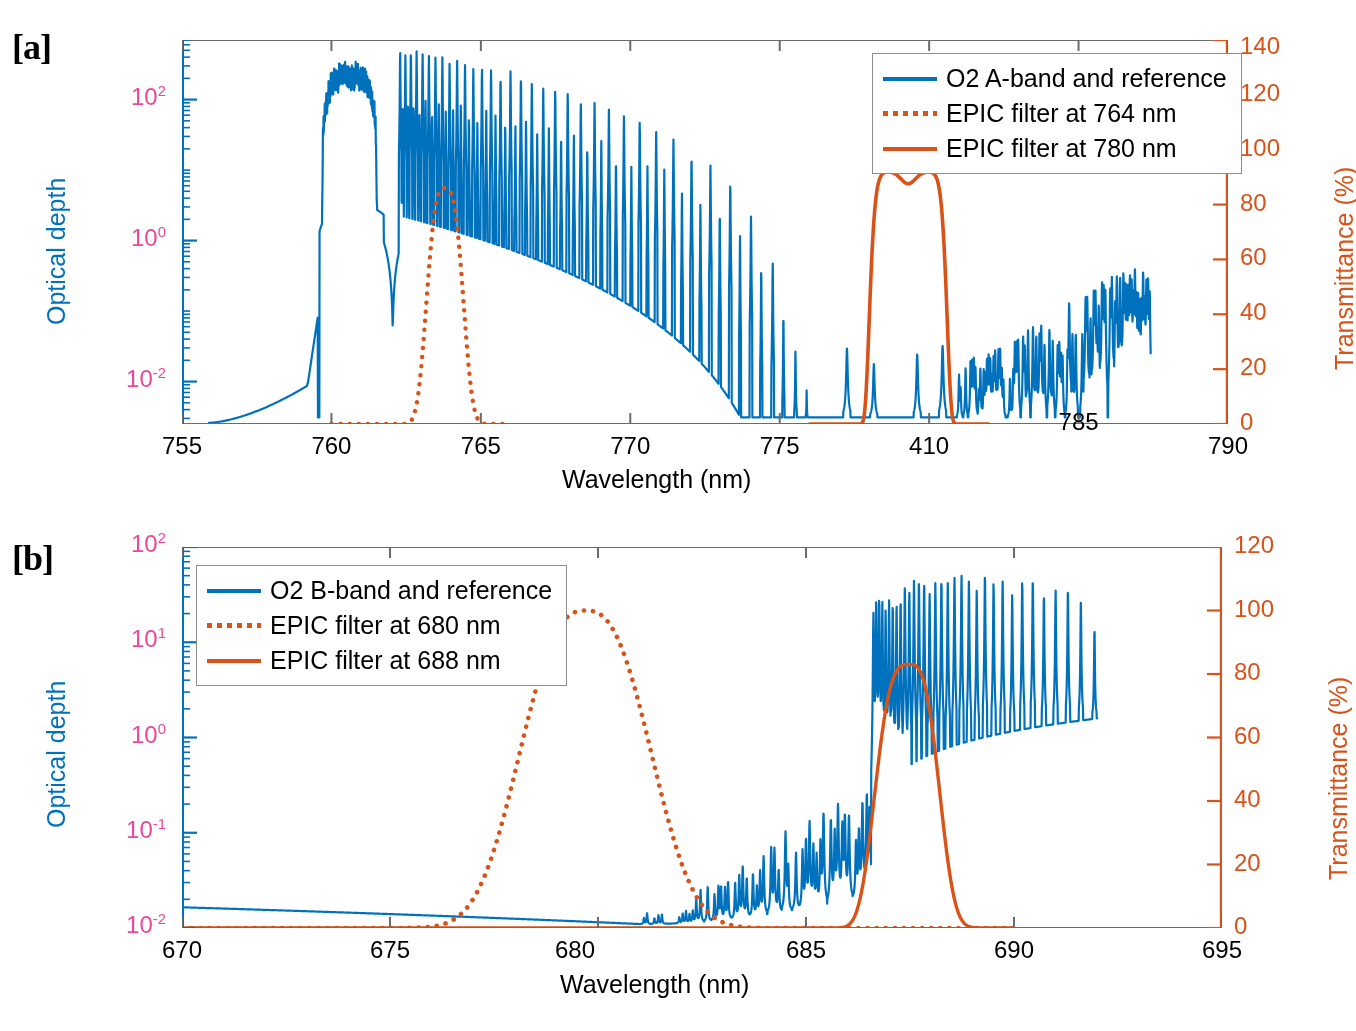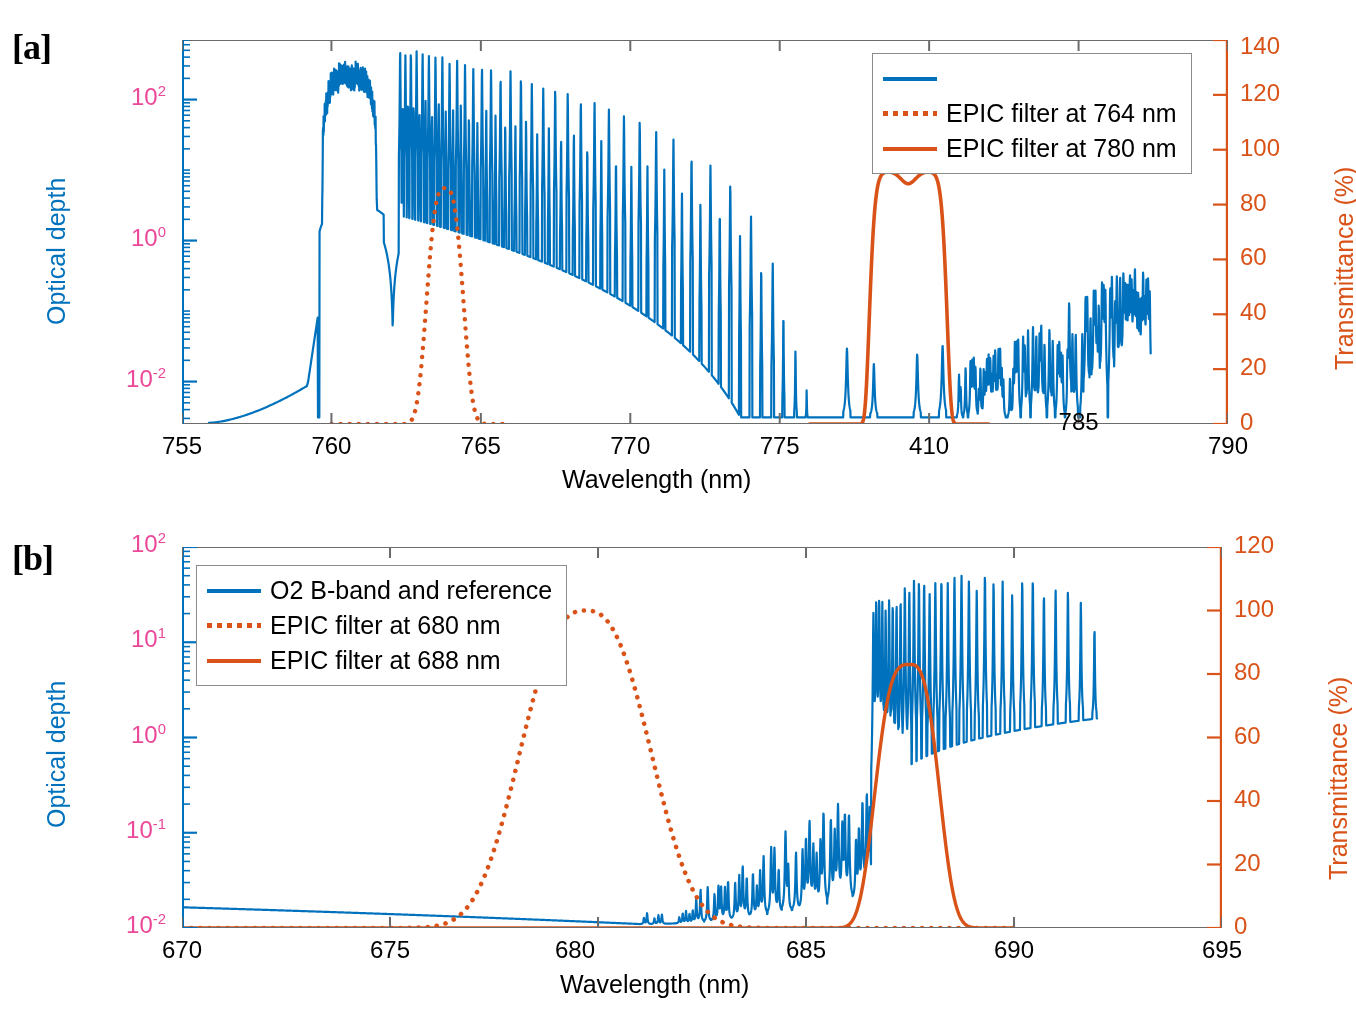--- a/index.html
+++ b/index.html
@@ -237,20 +237,21 @@
 
   <div class="axis-title y-right-title" id="a-yrtitle" style="left:1330px; top:370px;">Transmittance (%)</div>
 
   <div class="axis-title x-title" id="a-xtitle" style="left:562px; top:465px;">Wavelength (nm)</div>
 
   <div class="legend" id="legend-a" style="left:872px; top:53px;">
       <div class="legend-row">
         <span class="legend-key">
           <span class="key-solid-blue"></span>
         </span>
+        <span class="legend-label">O2 A-band and reference</span>
       </div>
       <div class="legend-row">
         <span class="legend-key">
           <span class="key-dotted-orange"></span>
         </span>
         <span class="legend-label">EPIC filter at 764 nm</span>
       </div>
       <div class="legend-row">
         <span class="legend-key">
           <span class="key-solid-orange"></span>

